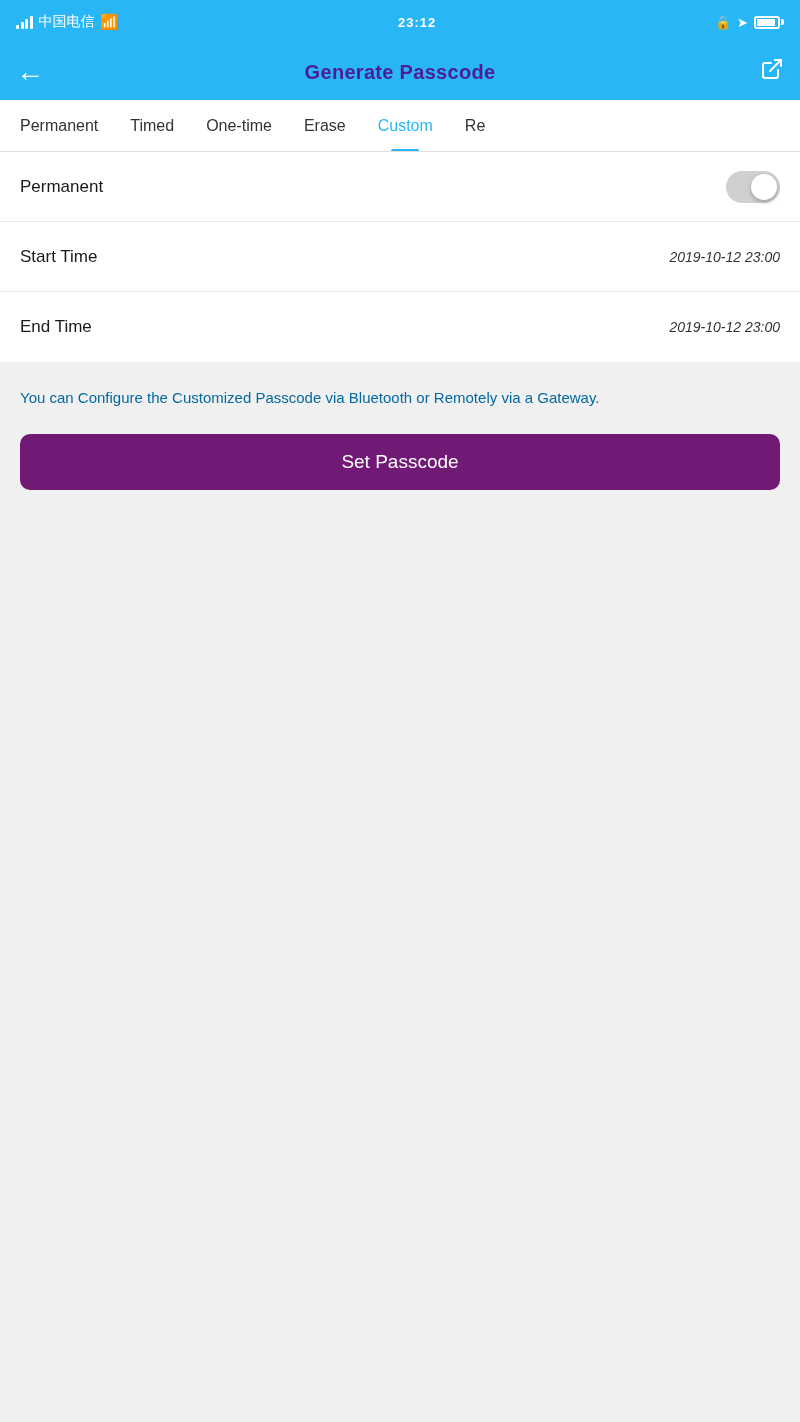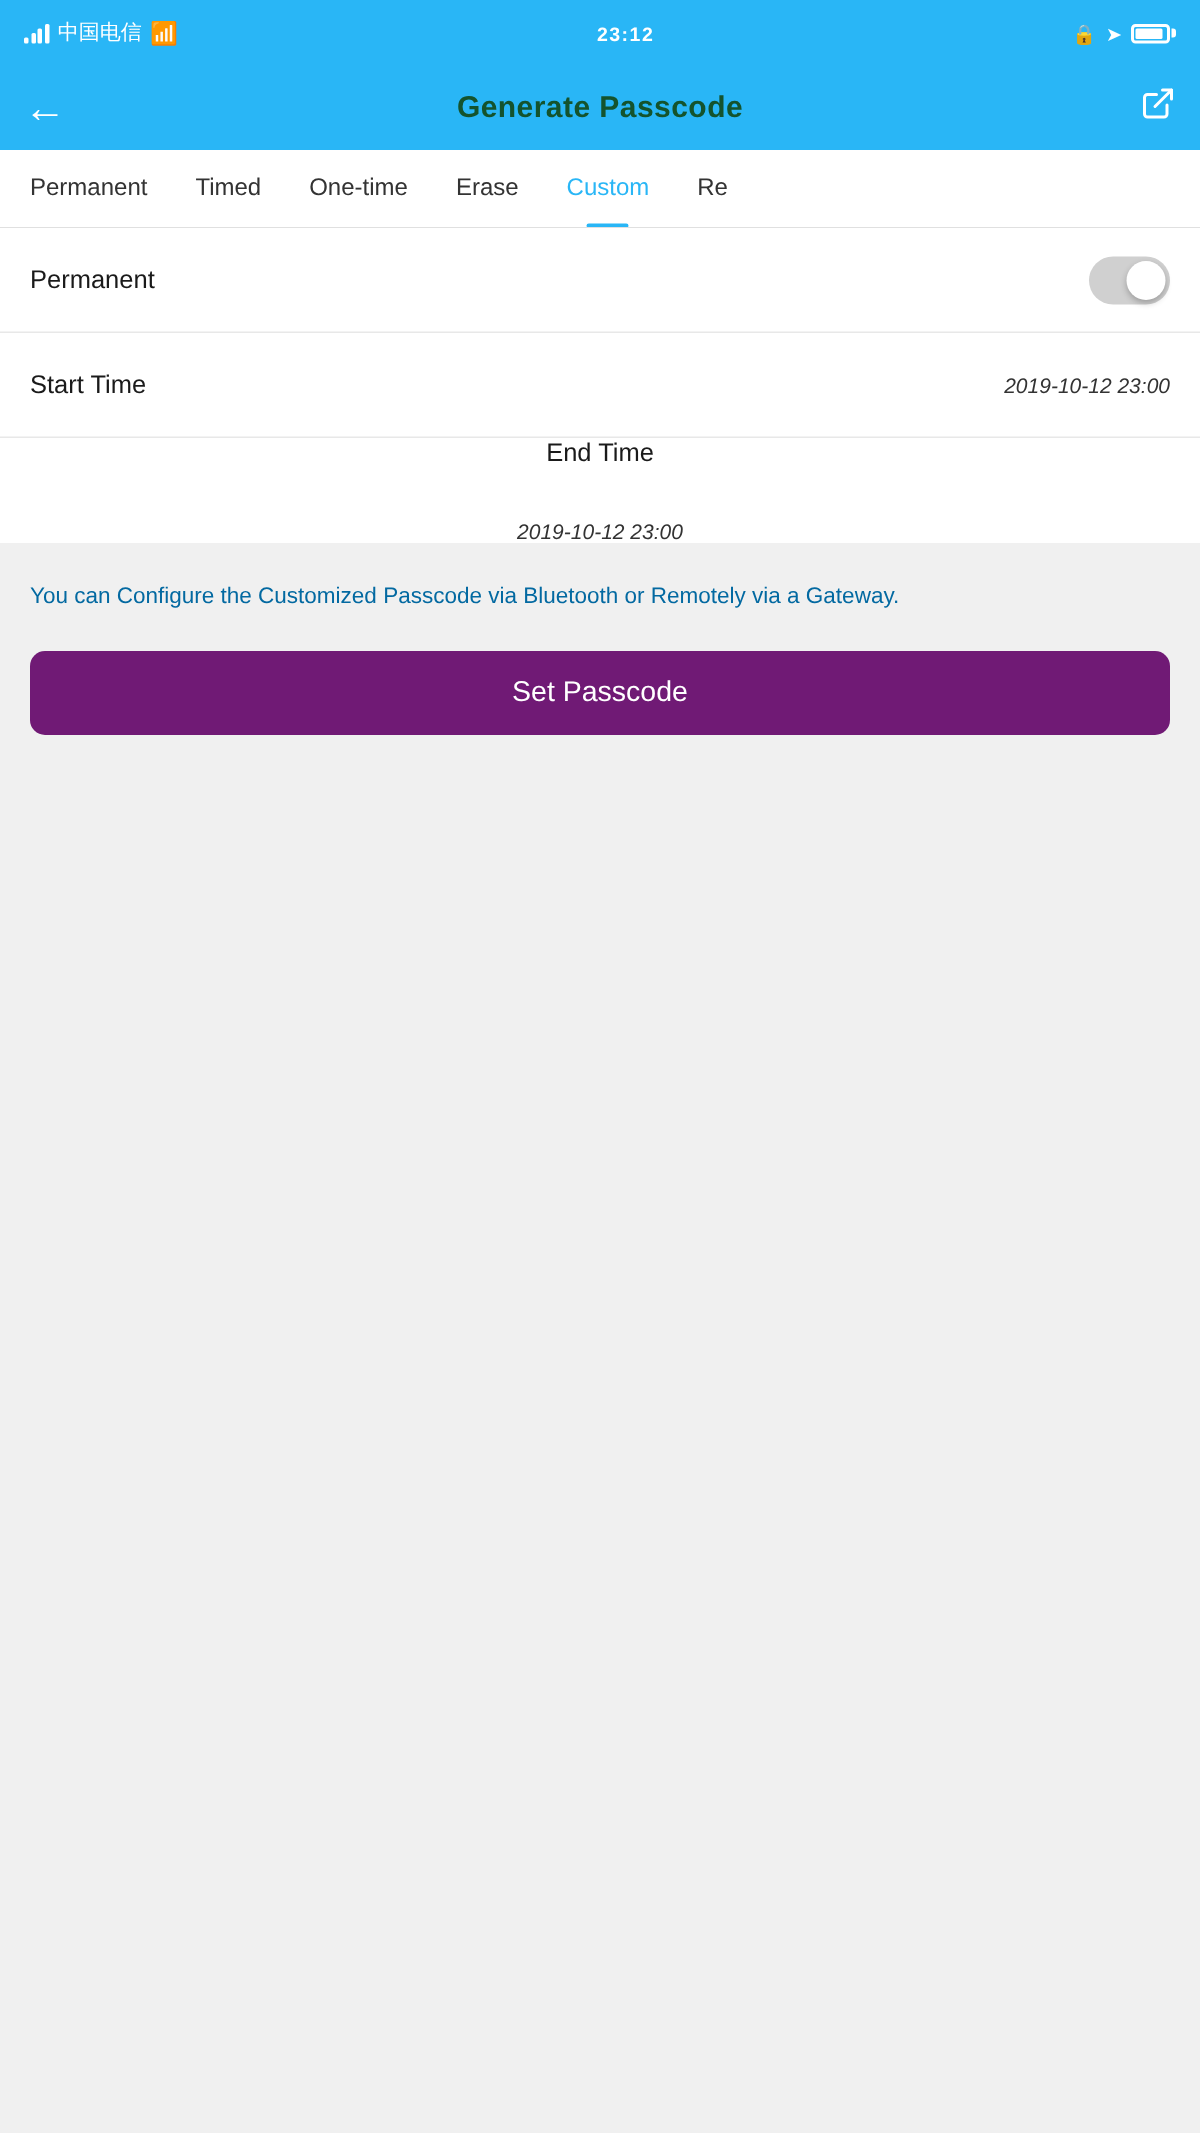--- a/index.html
+++ b/index.html
@@ -57,21 +57,21 @@
     .header-back {
       position: absolute;
       left: 16px;
       color: white;
       font-size: 26px;
       cursor: pointer;
       display: flex;
       align-items: center;
     }
     .header-title {
-      color: #14532d;
+      color: #4c1d95;
       font-size: 20px;
       font-weight: 600;
       letter-spacing: 0.3px;
     }
     .header-share {
       position: absolute;
       right: 16px;
       color: white;
       font-size: 22px;
       cursor: pointer;
@@ -133,21 +133,20 @@
     .settings-row {
       display: flex;
       align-items: center;
       justify-content: space-between;
       padding: 0 20px;
       height: 70px;
       border-bottom: 1px solid #e8e8e8;
     }
     .settings-row:last-child {
       border-bottom: none;
-      flex-direction: column;
     }
     .settings-label {
       font-size: 17px;
       color: #1a1a1a;
     }
     .settings-value {
       font-size: 14px;
       color: #333;
       font-style: italic;
     }

